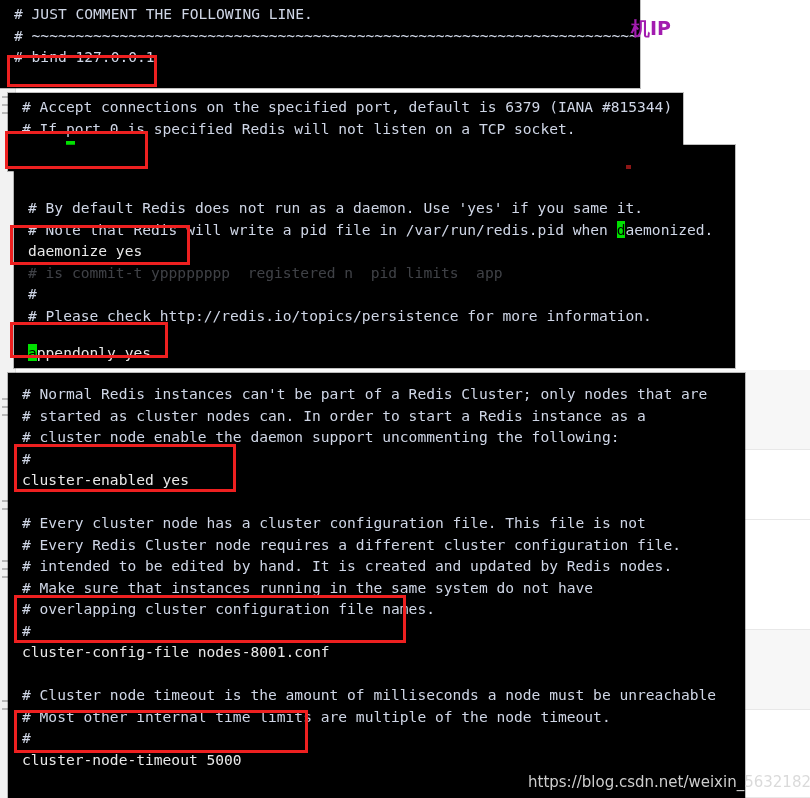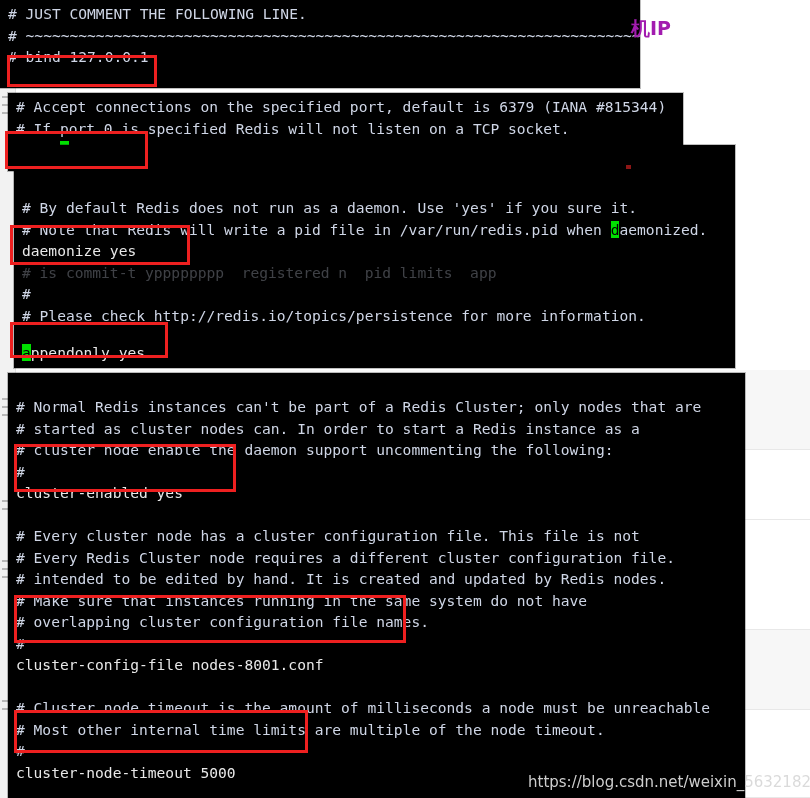--- a/index.html
+++ b/index.html
@@ -56,21 +56,21 @@
     font-family: "DejaVu Sans Mono", "Liberation Mono", monospace;
     font-size: 14.6px;
     line-height: 21.5px;
     letter-spacing: 0px;
     overflow: hidden;
     z-index: 5;
     box-shadow: 0 0 0 1px rgba(0,0,0,0.25);
   }
   .term .line {
     white-space: pre;
-    padding-left: 8px;
+    padding-left: 14px;
     height: 21.5px;
   }
   .cmt { color: #cfd6e6; }
   .cfg { color: #e8e8e8; }
   
   .cur {
     background: #00e000;
     color: #000000;
   }
   
@@ -144,34 +144,34 @@
 <div class="red-anno" style="left:631px; top:16px;">机IP</div>
 
 <div class="term" style="left:8px; top:93px; width:675px; height:78px;">
   <div class="line cmt" style="margin-top:3px;"># Accept connections on the specified port, default is 6379 (IANA #815344)</div>
   <div class="line cmt"># If port 0 is specified Redis will not listen on a TCP socket.</div>
   <div class="line cfg"><span>port </span><span class="cur">8</span><span>001</span></div>
 </div>
 <div class="redbox" style="left:5px; top:131px; width:143px; height:38px;"></div>
 
 <div class="term" style="left:14px; top:145px; width:721px; height:223px;">
-  <div class="line cmt" style="margin-top:52px;"># By default Redis does not run as a daemon. Use 'yes' if you sure it.</div>
+  <div class="line cmt" style="margin-top:52px;"># By default Redis does not run as a daemon. Use 'yes' if you same it.</div>
   <div class="line cmt"><span># Note that Redis will write a pid file in /var/run/redis.pid when </span><span class="cur">d</span><span>aemonized.</span></div>
   <div class="line cfg">daemonize yes</div>
   <div class="line cmt" style="opacity:0.30;"># is commit-t ypppppppp  registered n  pid limits  app</div>
   <div class="line cmt">#</div>
   <div class="line cmt"># Please check http://redis.io/topics/persistence for more information.</div>
   <div class="line cfg" style="margin-top:16px;"><span class="cur">a</span><span>ppendonly yes</span></div>
 </div>
 <div class="redbox" style="left:10px; top:225px; width:180px; height:40px;"></div>
 <div class="redbox" style="left:10px; top:322px; width:158px; height:36px;"></div>
 <div class="red-dot" style="left:626px; top:165px;"></div>
 
 <div class="term" style="left:8px; top:373px; width:737px; height:425px;">
-  <div class="line cmt" style="margin-top:23px;"># Normal Redis instances can't be part of a Redis Cluster; only nodes that are</div>
+  <div class="line cmt" style="margin-top:10px;"># Normal Redis instances can't be part of a Redis Cluster; only nodes that are</div>
   <div class="line cmt"># started as cluster nodes can. In order to start a Redis instance as a</div>
   <div class="line cmt"># cluster node enable the daemon support uncommenting the following:</div>
   <div class="line cmt">#</div>
   <div class="line cfg">cluster-enabled yes</div>
   <div class="line">&nbsp;</div>
   <div class="line cmt"># Every cluster node has a cluster configuration file. This file is not</div>
   <div class="line cmt"># Every Redis Cluster node requires a different cluster configuration file.</div>
   <div class="line cmt"># intended to be edited by hand. It is created and updated by Redis nodes.</div>
   <div class="line cmt"># Make sure that instances running in the same system do not have</div>
   <div class="line cmt"># overlapping cluster configuration file names.</div>

